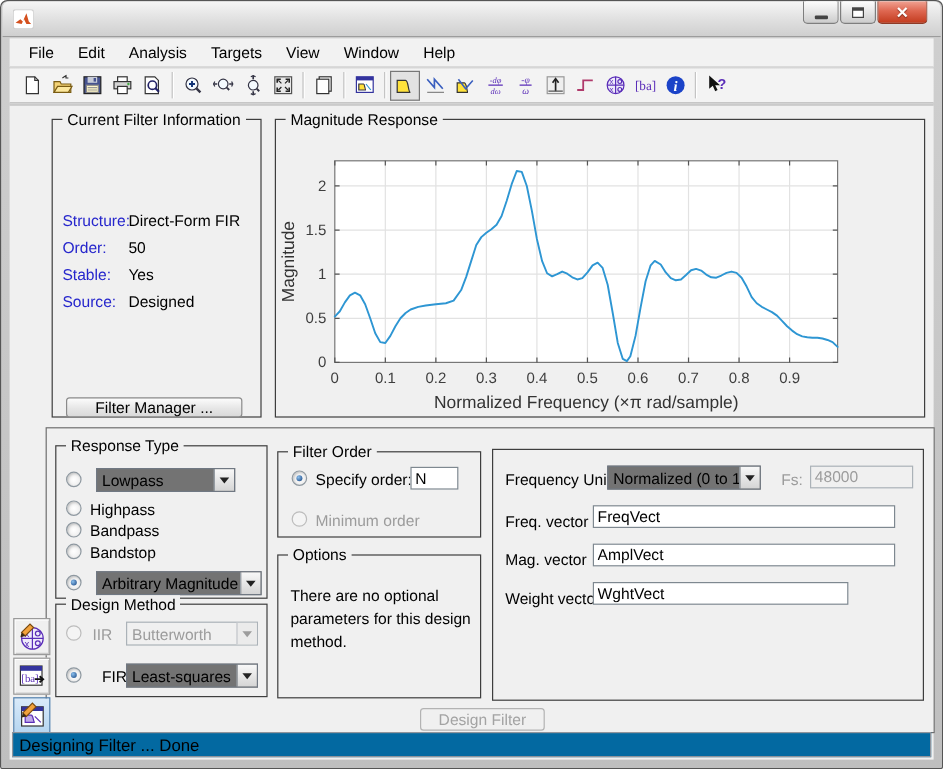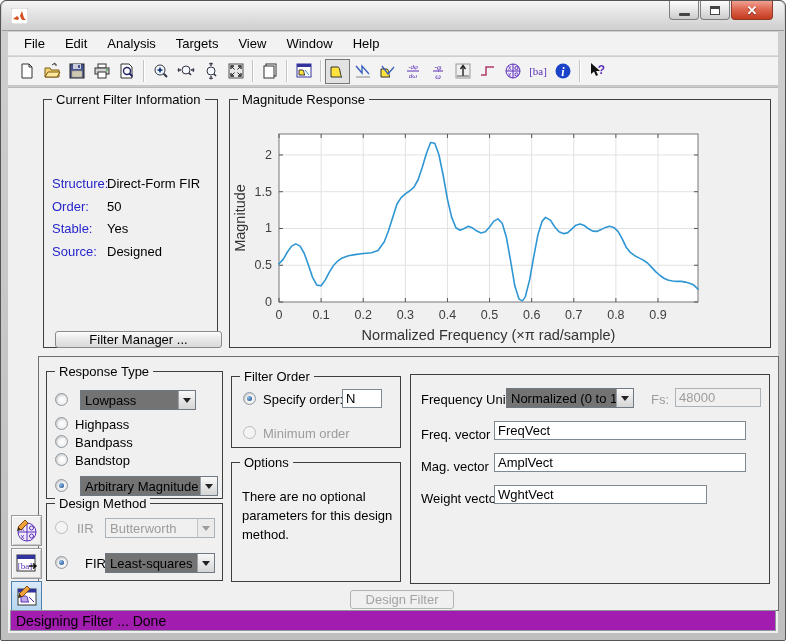--- a/index.html
+++ b/index.html
@@ -80,21 +80,21 @@
   .combo.disabled .arrow { border-top-color:#9C9C9C; }
 
   .radio { position:absolute; width:13px; height:13px; border-radius:50%;
            border:1px solid #8E98A0; background:radial-gradient(#FFFFFF,#E8E8E8);
            box-shadow:inset 1px 1px 2px rgba(0,0,0,.18); }
   .radio.sel::after { content:''; position:absolute; left:3px; top:3px; width:5px; height:5px;
            border-radius:50%; background:radial-gradient(circle at 35% 35%,#8CC0EE,#123F7C); }
   .radio.dis { border-color:#BCBCBC; background:#F4F4F4; box-shadow:none; }
 
   .statusbar { position:absolute; left:2px; right:2px; bottom:2px; height:21px;
-               background:#a21caf; border:1px solid #8F949C; font-size:14px;
+               background:#0369a1; border:1px solid #8F949C; font-size:14px;
                display:flex; align-items:center; padding-left:5px; }
 
   .sbtn { position:absolute; left:3px; width:31px; height:31px;
           background:#F0F0F0; border:1px solid #9A9A9A;
           box-shadow:inset 1px 1px 0 #FFFFFF, inset -1px -1px 0 #C9C9C9;
           display:flex; align-items:center; justify-content:center; }
   .sbtn.selected { background:linear-gradient(#D9EAFA,#B5D5F0);
           border:1px solid #4F7FAE; box-shadow:none; }
 
   .lowerbox { position:absolute; border:1px solid #6E6E6E; background:#F0F0F0; }
@@ -305,21 +305,21 @@
     <div class="gbox" style="left:35px; top:11px; width:175px; height:249px;">
       <span class="gtitle">Current Filter Information</span>
       <span class="lbl blue" style="left:8px; top:76px;">Structure:</span>
       <span class="lbl" style="left:63px; top:76px;">Direct-Form FIR</span>
       <span class="lbl blue" style="left:8px; top:99px;">Order:</span>
       <span class="lbl" style="left:63px; top:99px;">50</span>
       <span class="lbl blue" style="left:8px; top:121px;">Stable:</span>
       <span class="lbl" style="left:63px; top:121px;">Yes</span>
       <span class="lbl blue" style="left:8px; top:144px;">Source:</span>
       <span class="lbl" style="left:63px; top:144px;">Designed</span>
-      <div class="btn" style="left:11px; top:231px; width:167px; height:17px;">Filter Manager ...</div>
+      <div class="btn" style="left:11px; top:231px; width:147px; height:17px;">Filter Manager ...</div>
     </div>
 
     <div class="gbox" style="left:221px; top:11px; width:542px; height:249px;">
       <span class="gtitle">Magnitude Response</span>
       <div class="chart-holder" id="chart"><svg width="540" height="247">
             <rect x="49" y="34" width="419" height="168" fill="#ffffff" stroke="none"></rect>
             <line x1="91.1105527638191" y1="34" x2="91.1105527638191" y2="202" stroke="#E2E2E2"></line>
             <line x1="133.2211055276382" y1="34" x2="133.2211055276382" y2="202" stroke="#E2E2E2"></line>
             <line x1="175.33165829145727" y1="34" x2="175.33165829145727" y2="202" stroke="#E2E2E2"></line>
             <line x1="217.4422110552764" y1="34" x2="217.4422110552764" y2="202" stroke="#E2E2E2"></line>

